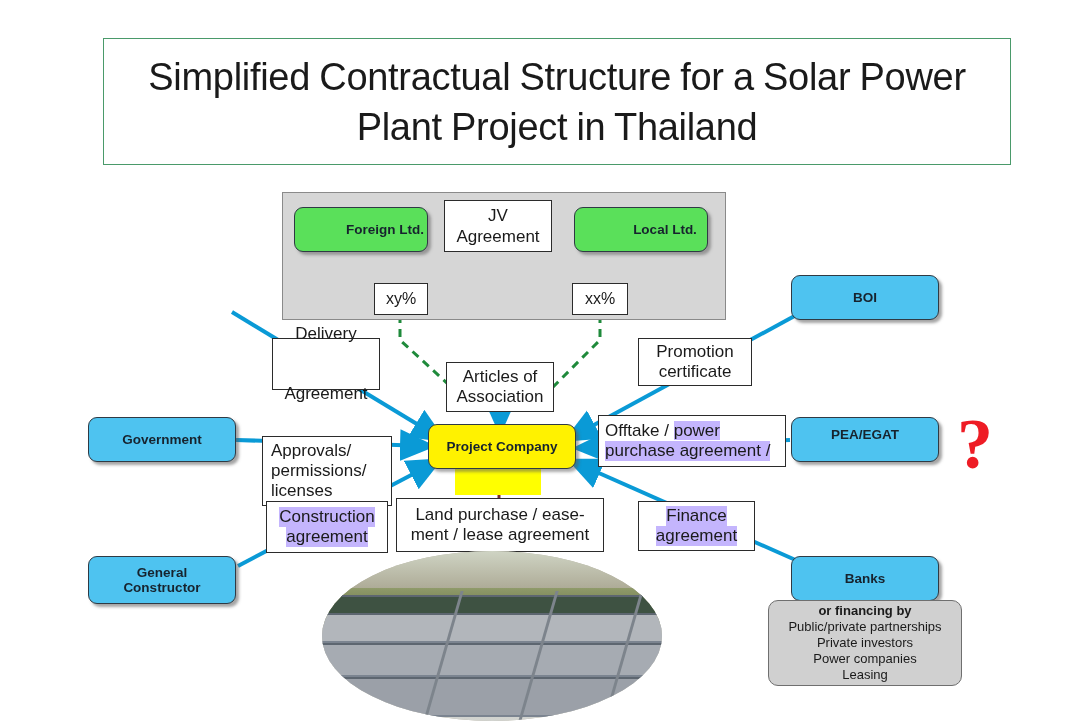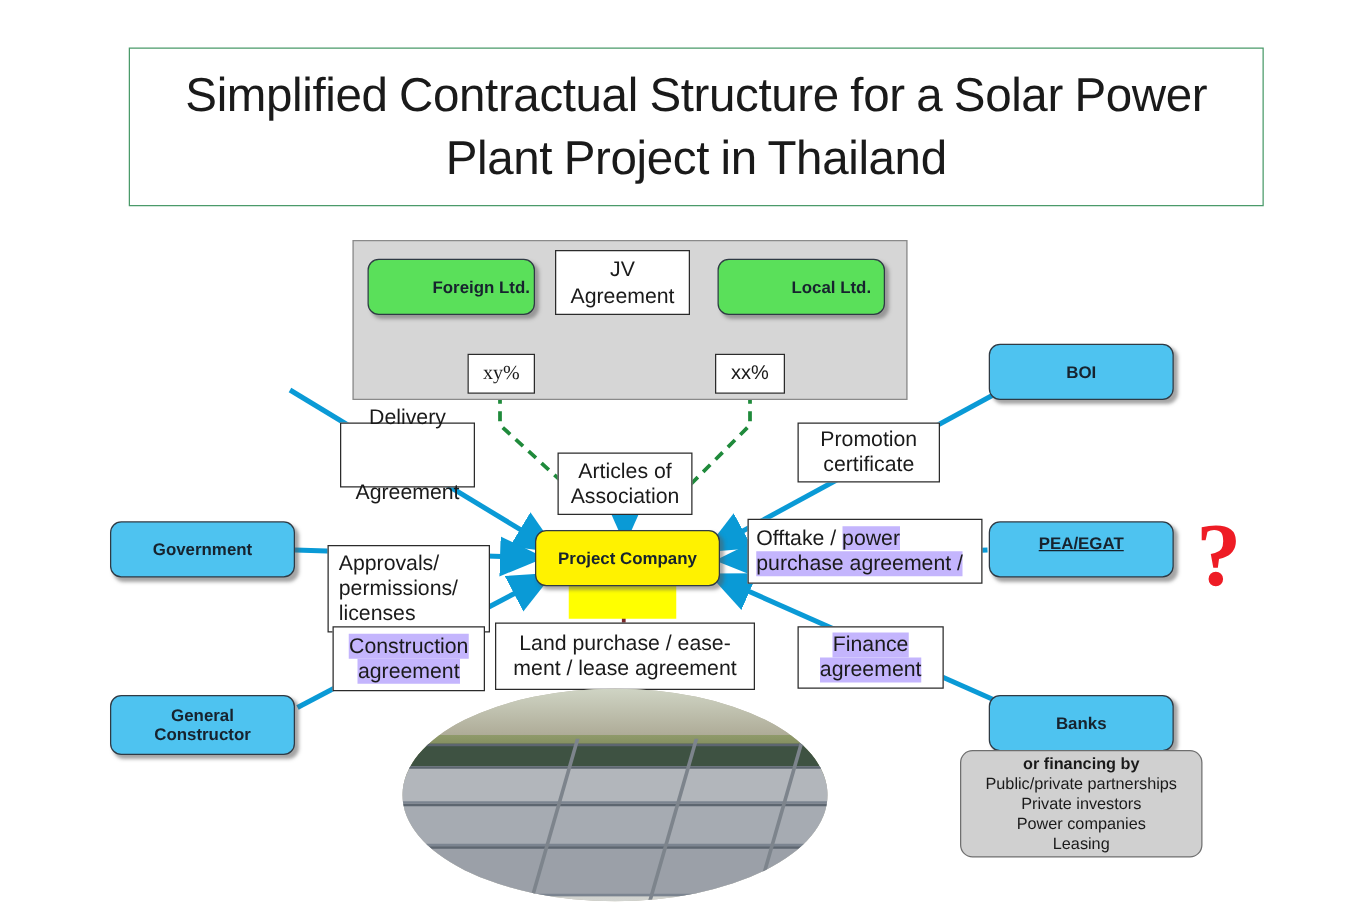--- a/index.html
+++ b/index.html
@@ -200,21 +200,21 @@
 
   <div class="node white-box" style="left:444px; top:200px; width:108px; height:52px; flex-direction:column; line-height:21px;">
     <span>JV</span>
     <span>Agreement</span>
   </div>
 
   <div class="node green-box" style="left:574px; top:207px; width:134px; height:45px;">
     <span>Local Ltd.</span>
   </div>
 
-  <div class="node white-box" style="left:374px; top:283px; width:54px; height:32px; font-size:16px;font-family:Liberation Serif, serif;">
+  <div class="node white-box" style="left:374px; top:283px; width:54px; height:32px; font-size:16px;">
     <span>xy%</span>
   </div>
 
   <div class="node white-box" style="left:572px; top:283px; width:56px; height:32px; font-size:16px;">
     <span>xx%</span>
   </div>
 
 
   <div class="node blue-box" style="left:88px; top:417px; width:148px; height:45px;">
     <span>Government</span>
@@ -222,21 +222,21 @@
 
   <div class="node blue-box" style="left:88px; top:556px; width:148px; height:48px; flex-direction:column;">
     <span>General</span>
     <span>Constructor</span>
   </div>
 
   <div class="node blue-box" style="left:791px; top:275px; width:148px; height:45px;">
     <span>BOI</span>
   </div>
 
-  <div class="node blue-box" style="left:791px; top:417px; width:148px; height:45px;text-decoration:underline;">
+  <div class="node blue-box" style="left:791px; top:417px; width:148px; height:45px;">
     <span style="position:relative; top:-5px;">PEA/EGAT</span>
   </div>
 
   <div class="node blue-box" style="left:791px; top:556px; width:148px; height:45px;">
     <span>Banks</span>
   </div>
 
   <div class="node white-box" style="left:272px; top:338px; width:108px; height:52px; flex-direction:column;gap:40px;">
     <span>Delivery</span>
     <span>Agreement</span>

